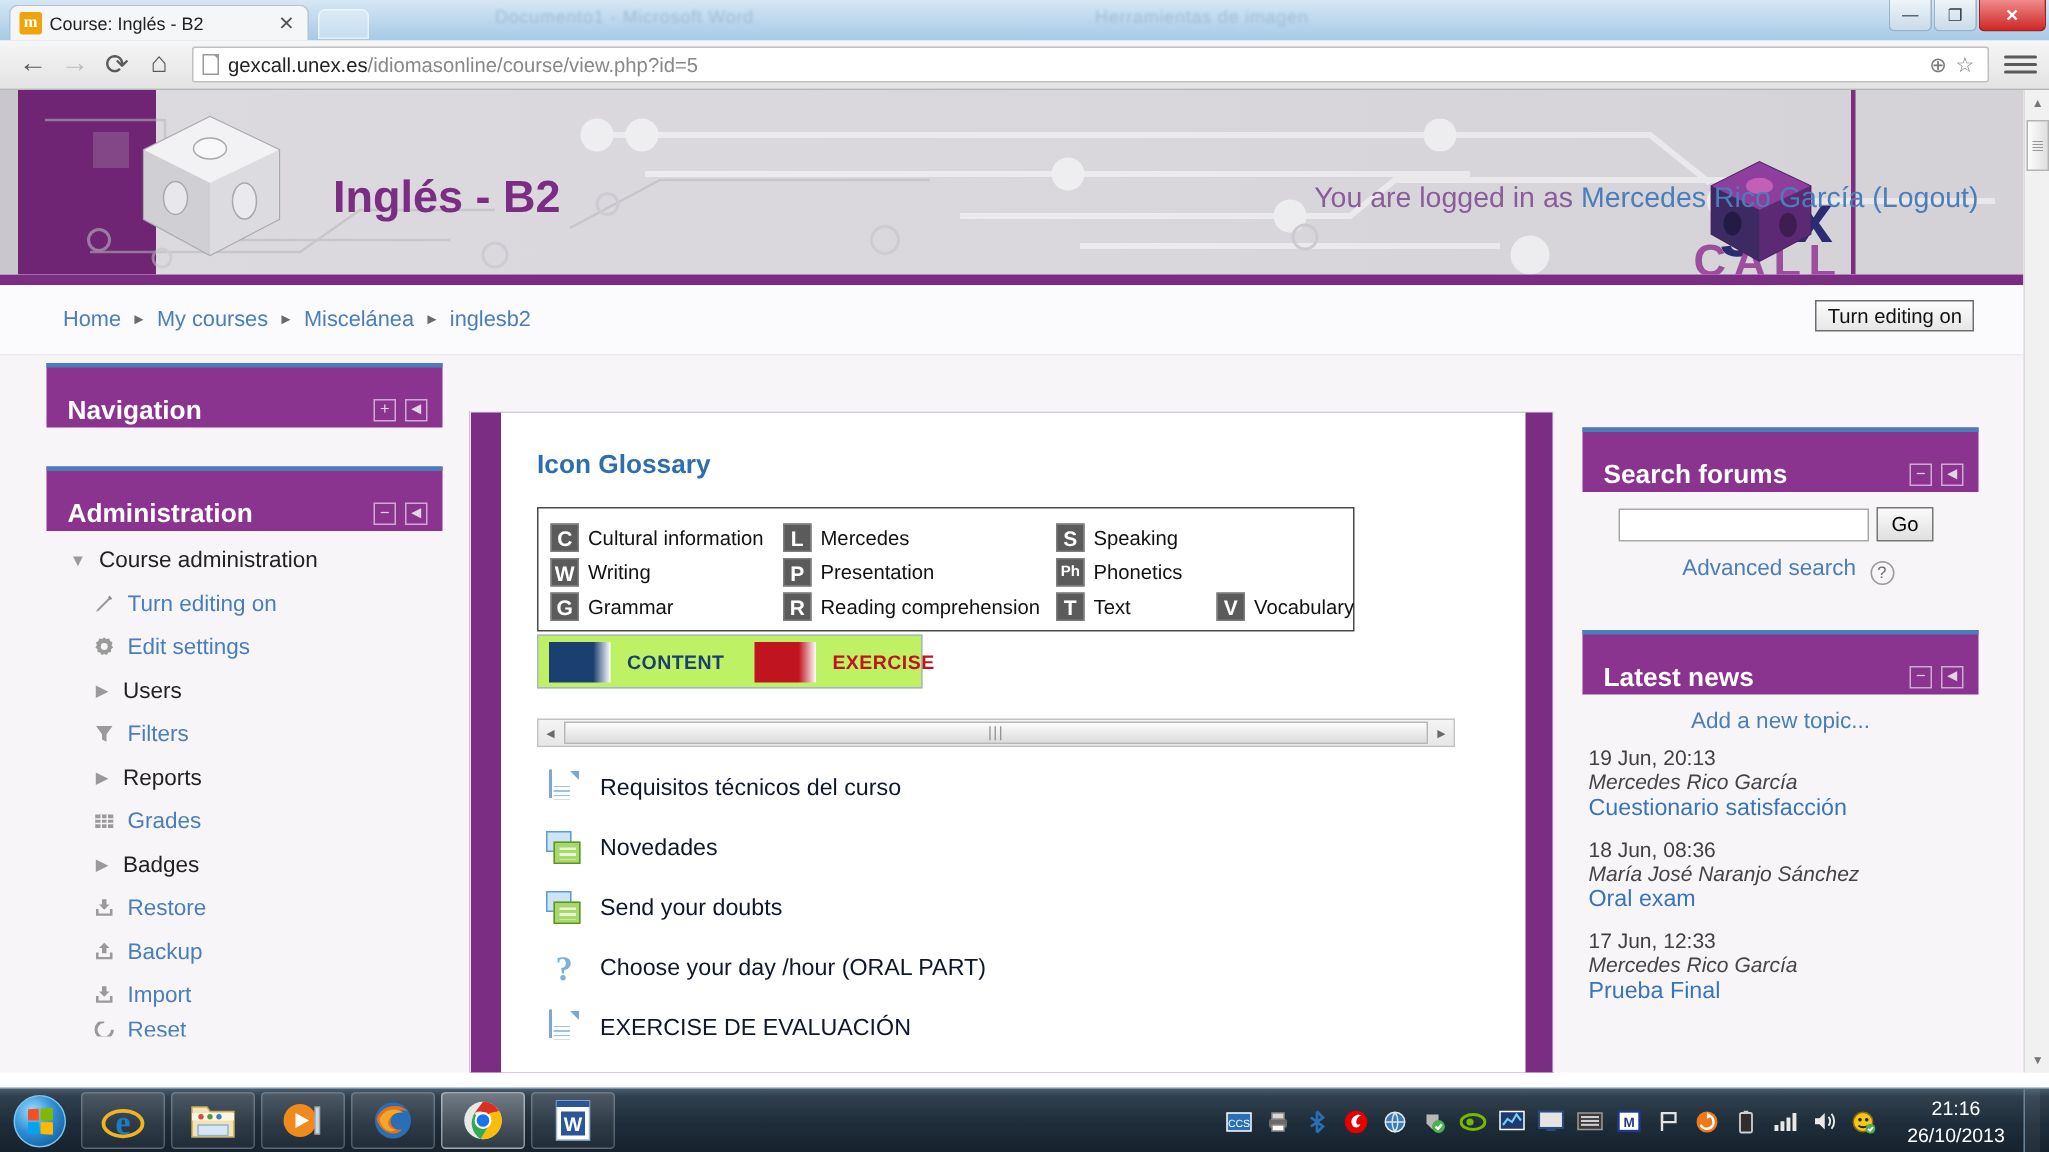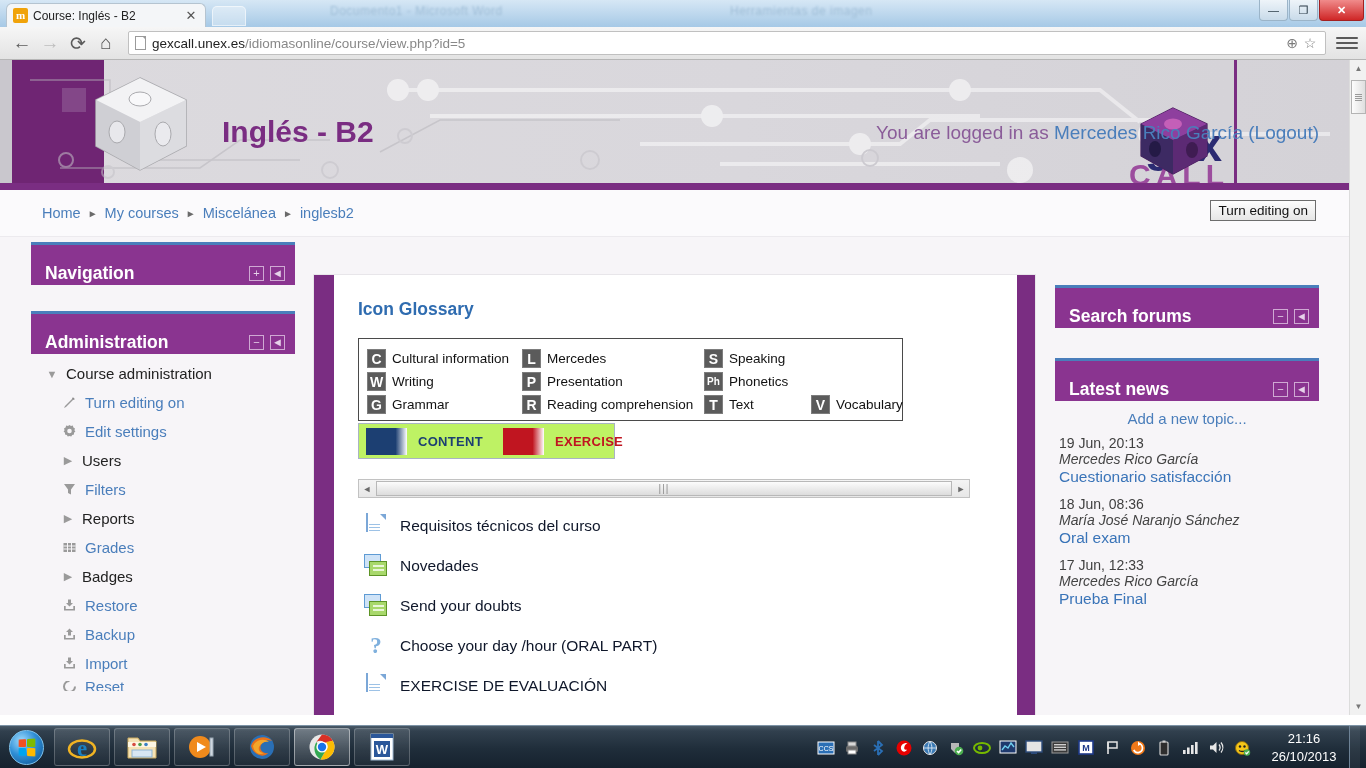--- a/index.html
+++ b/index.html
@@ -814,20 +814,30 @@
         </div>
 
         <div class="col-right">
 
           <div class="block">
             <div class="block-head">
               <span class="block-title">Search forums</span>
               <span class="blk-icon">−</span>
               <span class="blk-icon">◄</span>
             </div>
+            <div>
+              <div class="search-row">
+                <input class="search-input" type="text" value="" style="">
+                <button class="go-btn">Go</button>
+              </div>
+              <div class="adv-search">
+                <span>Advanced search</span>
+                <span class="help-icon">?</span>
+              </div>
+            </div>
           </div>
 
           <div class="block" style="margin-top:30px;">
             <div class="block-head">
               <span class="block-title">Latest news</span>
               <span class="blk-icon">−</span>
               <span class="blk-icon">◄</span>
             </div>
             <div>
               <div class="news-add">Add a new topic...</div>

